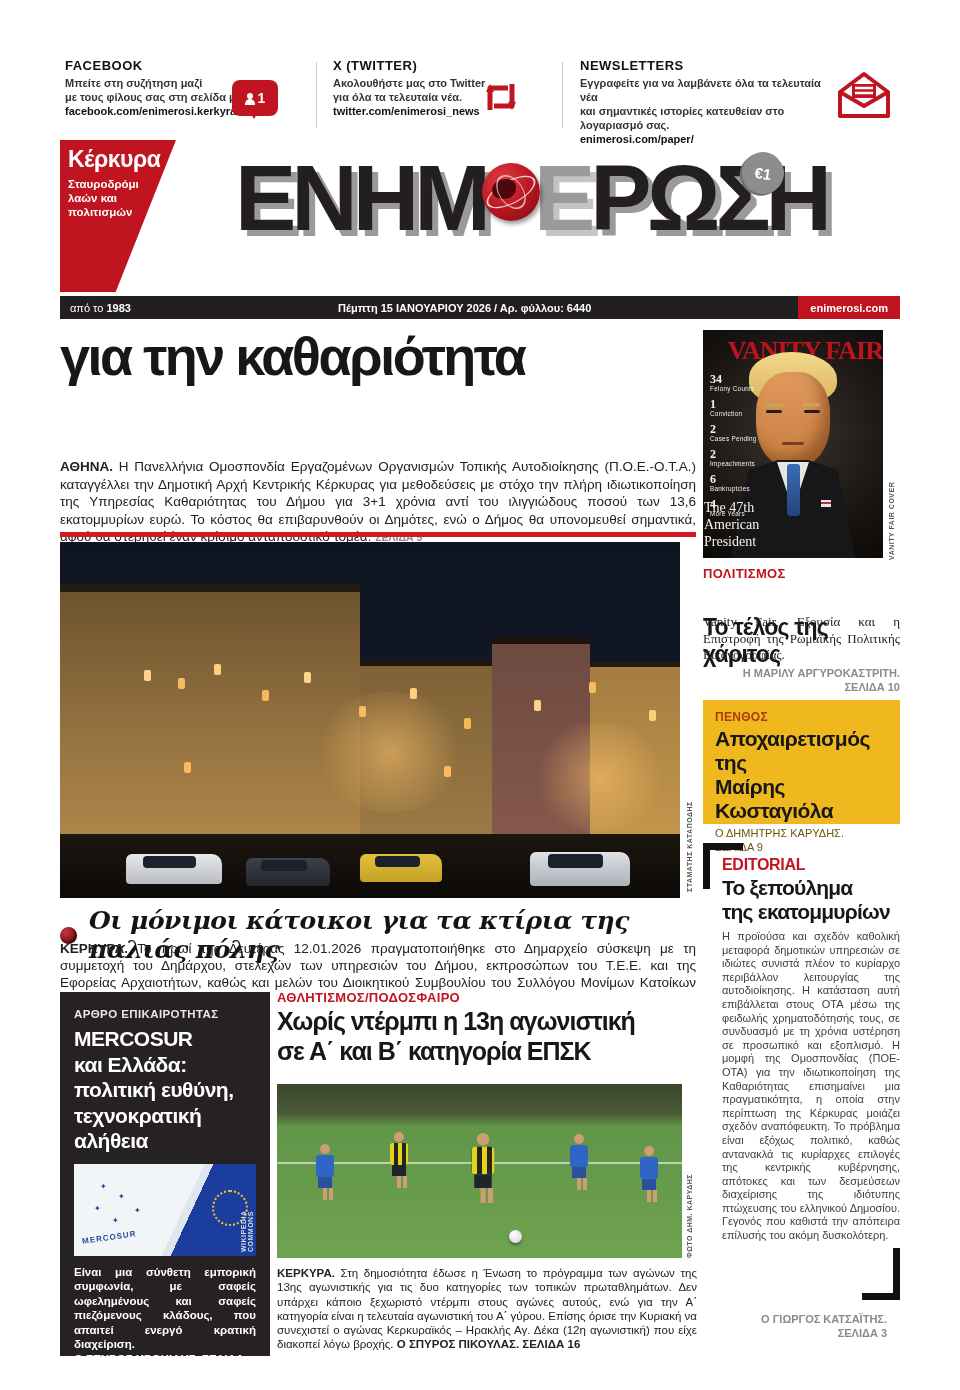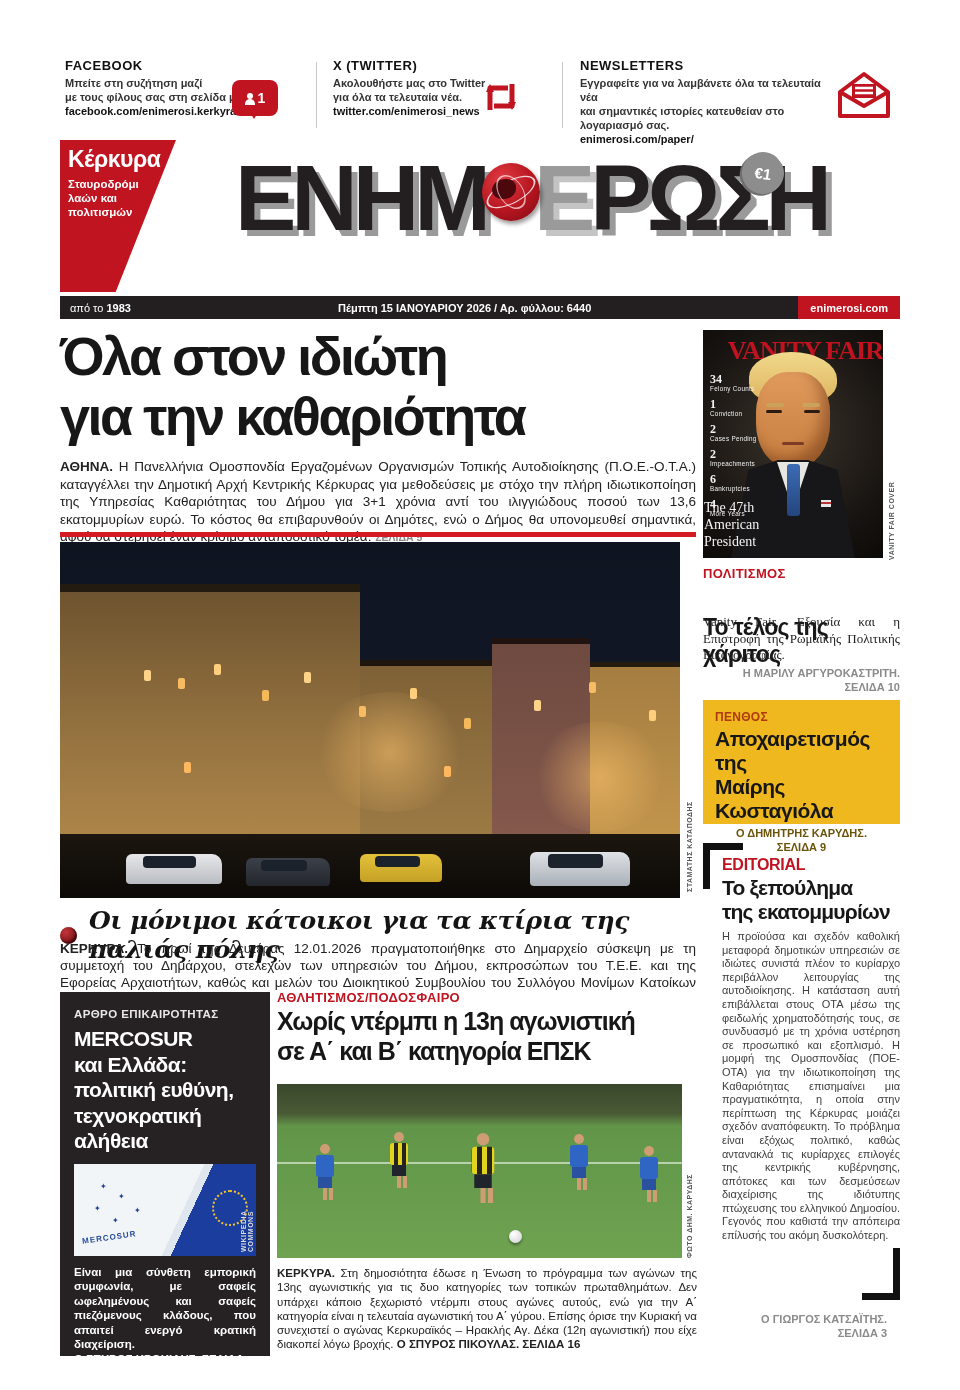--- a/index.html
+++ b/index.html
@@ -138,21 +138,21 @@
 
   .sec-label { font-size:13px; font-weight:800; color:#c01420; letter-spacing:.3px; }
   .cult-head { font-size:23px; font-weight:800; color:#171717; letter-spacing:-.8px; }
   .cult-body { font-family:"Liberation Serif", serif; font-size:13px; line-height:16.5px;
                text-align:justify; color:#222; }
   .byline { font-size:11px; font-weight:700; color:#8a8a8a; text-align:right; line-height:14px; }
 
   .obit { left:703px; top:700px; width:197px; height:124px; background:#efb81e; padding:10px 12px; }
   .obit-label { font-size:12px; font-weight:800; color:#b03a10; letter-spacing:.3px; }
   .obit-head { font-size:21px; line-height:24px; font-weight:800; color:#171717; letter-spacing:-.5px; margin-top:3px; }
-  .obit-by { font-size:11px; font-weight:700; color:#6b5308; text-align:center; line-height:14px; margin-top:3px; }
+  .obit-by { font-size:11px; font-weight:400; color:#6b5308; text-align:left; line-height:14px; margin-top:3px; }
 
   .edit-bracket-tl { left:703px; top:843px; width:40px; height:46px;
                      border-top:7px solid #111; border-left:7px solid #111; }
   .edit-bracket-br { left:862px; top:1248px; width:38px; height:52px;
                      border-bottom:7px solid #111; border-right:7px solid #111; }
   .edit-label { left:722px; top:856px; font-size:16px; font-weight:800; color:#c01420;
                 letter-spacing:-.3px;text-align:right; }
   .edit-head { left:722px; top:876px; width:178px; font-size:21px; line-height:24px;
                font-weight:800; color:#171717; letter-spacing:-.8px; }
   .edit-body { left:722px; top:930px; width:178px; font-size:11px; line-height:13.6px;
@@ -266,21 +266,20 @@
     <span>€1</span>
   </div>
 
   <div class="abs date-bar">
     <span class="date-since"><span>από το </span><b>1983</b></span>
     <span class="date-center">Πέμπτη 15 ΙΑΝΟΥΑΡΙΟΥ 2026 / Αρ. φύλλου: 6440</span>
     <span class="date-site">enimerosi.com</span>
   </div>
 
   <div class="abs main-h">
-    <div>Όλα στον ιδιώτη</div>
     <div>για την καθαριότητα</div>
   </div>
   <div class="abs main-lead">
     <span class="dl">ΑΘΗΝΑ. </span><span>Η Πανελλήνια Ομοσπονδία Εργαζομένων Οργανισμών Τοπικής Αυτοδιοίκησης (Π.Ο.Ε.-Ο.Τ.Α.) καταγγέλλει την Δημοτική Αρχή Κεντρικής Κέρκυρας για μεθοδεύσεις με στόχο την πλήρη ιδιωτικοποίηση της Υπηρεσίας Καθαριότητας του Δήμου για 3+1 χρόνια αντί του ιλιγγιώδους ποσού των 13,6 εκατομμυρίων ευρώ. Το κόστος θα επιβαρυνθούν οι Δημότες, ενώ ο Δήμος θα υπονομευθεί σημαντικά, αφού θα στερηθεί έναν κρίσιμο ανταποδοτικό τομέα. </span><span class="pgref">ΣΕΛΙΔΑ 5</span>
   </div>
   <div class="abs red-rule"></div>
 
   <div class="abs town">
     <div class="bld win-grid" style="left:0; top:42px; width:300px; height:252px; background:linear-gradient(180deg,#6d532f 0%, #93713f 55%, #ad8549 100%); border-top:8px solid #241b10;"></div>
     <div class="bld win-grid" style="left:300px; top:118px; width:132px; height:176px; background:linear-gradient(180deg,#7e6136 0%, #9c7a45 100%); border-top:6px solid #1e160c;"></div>

